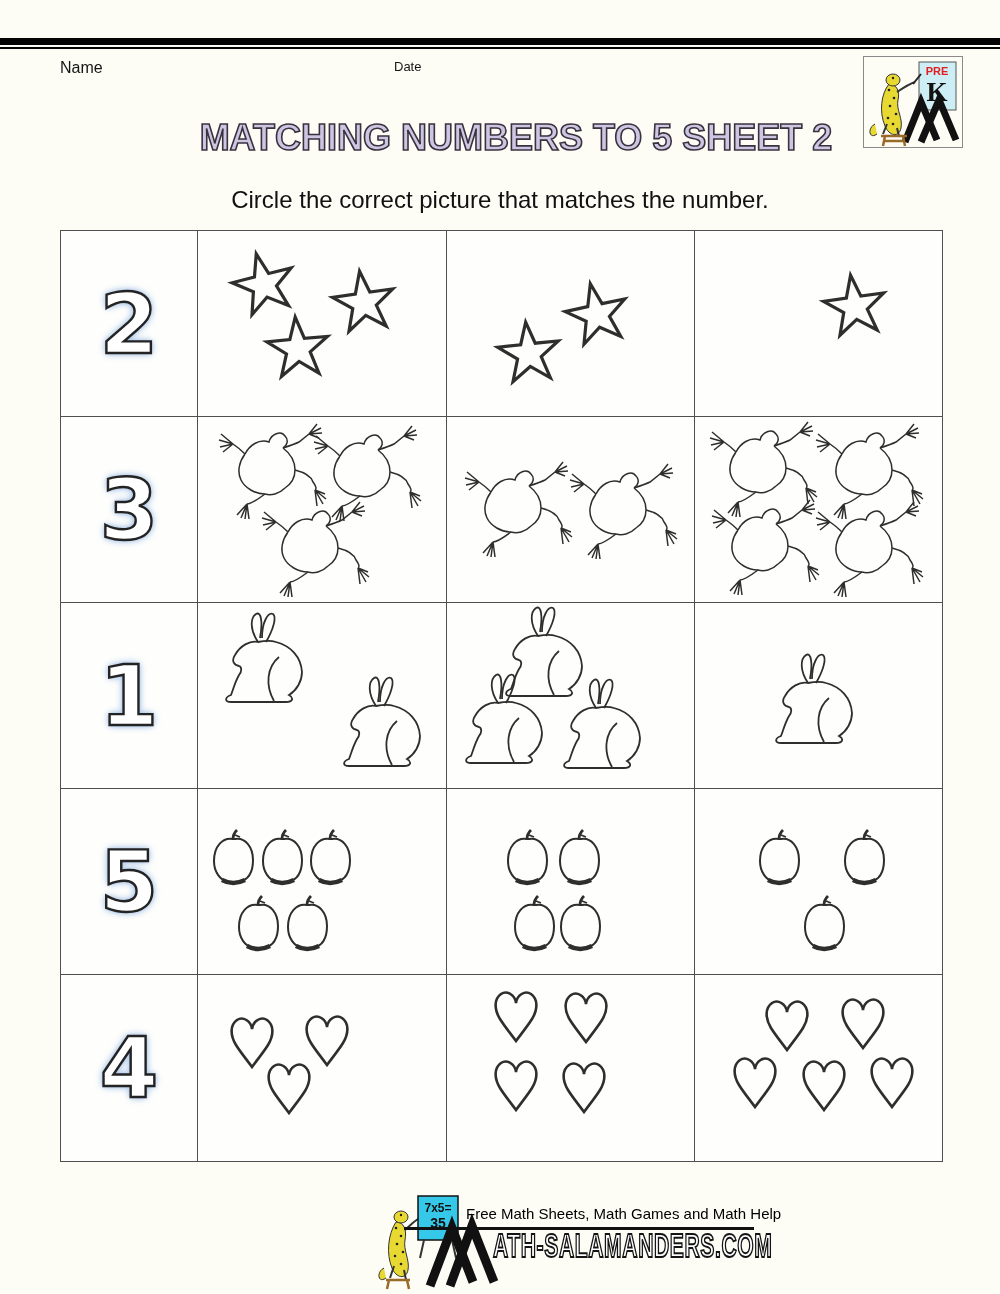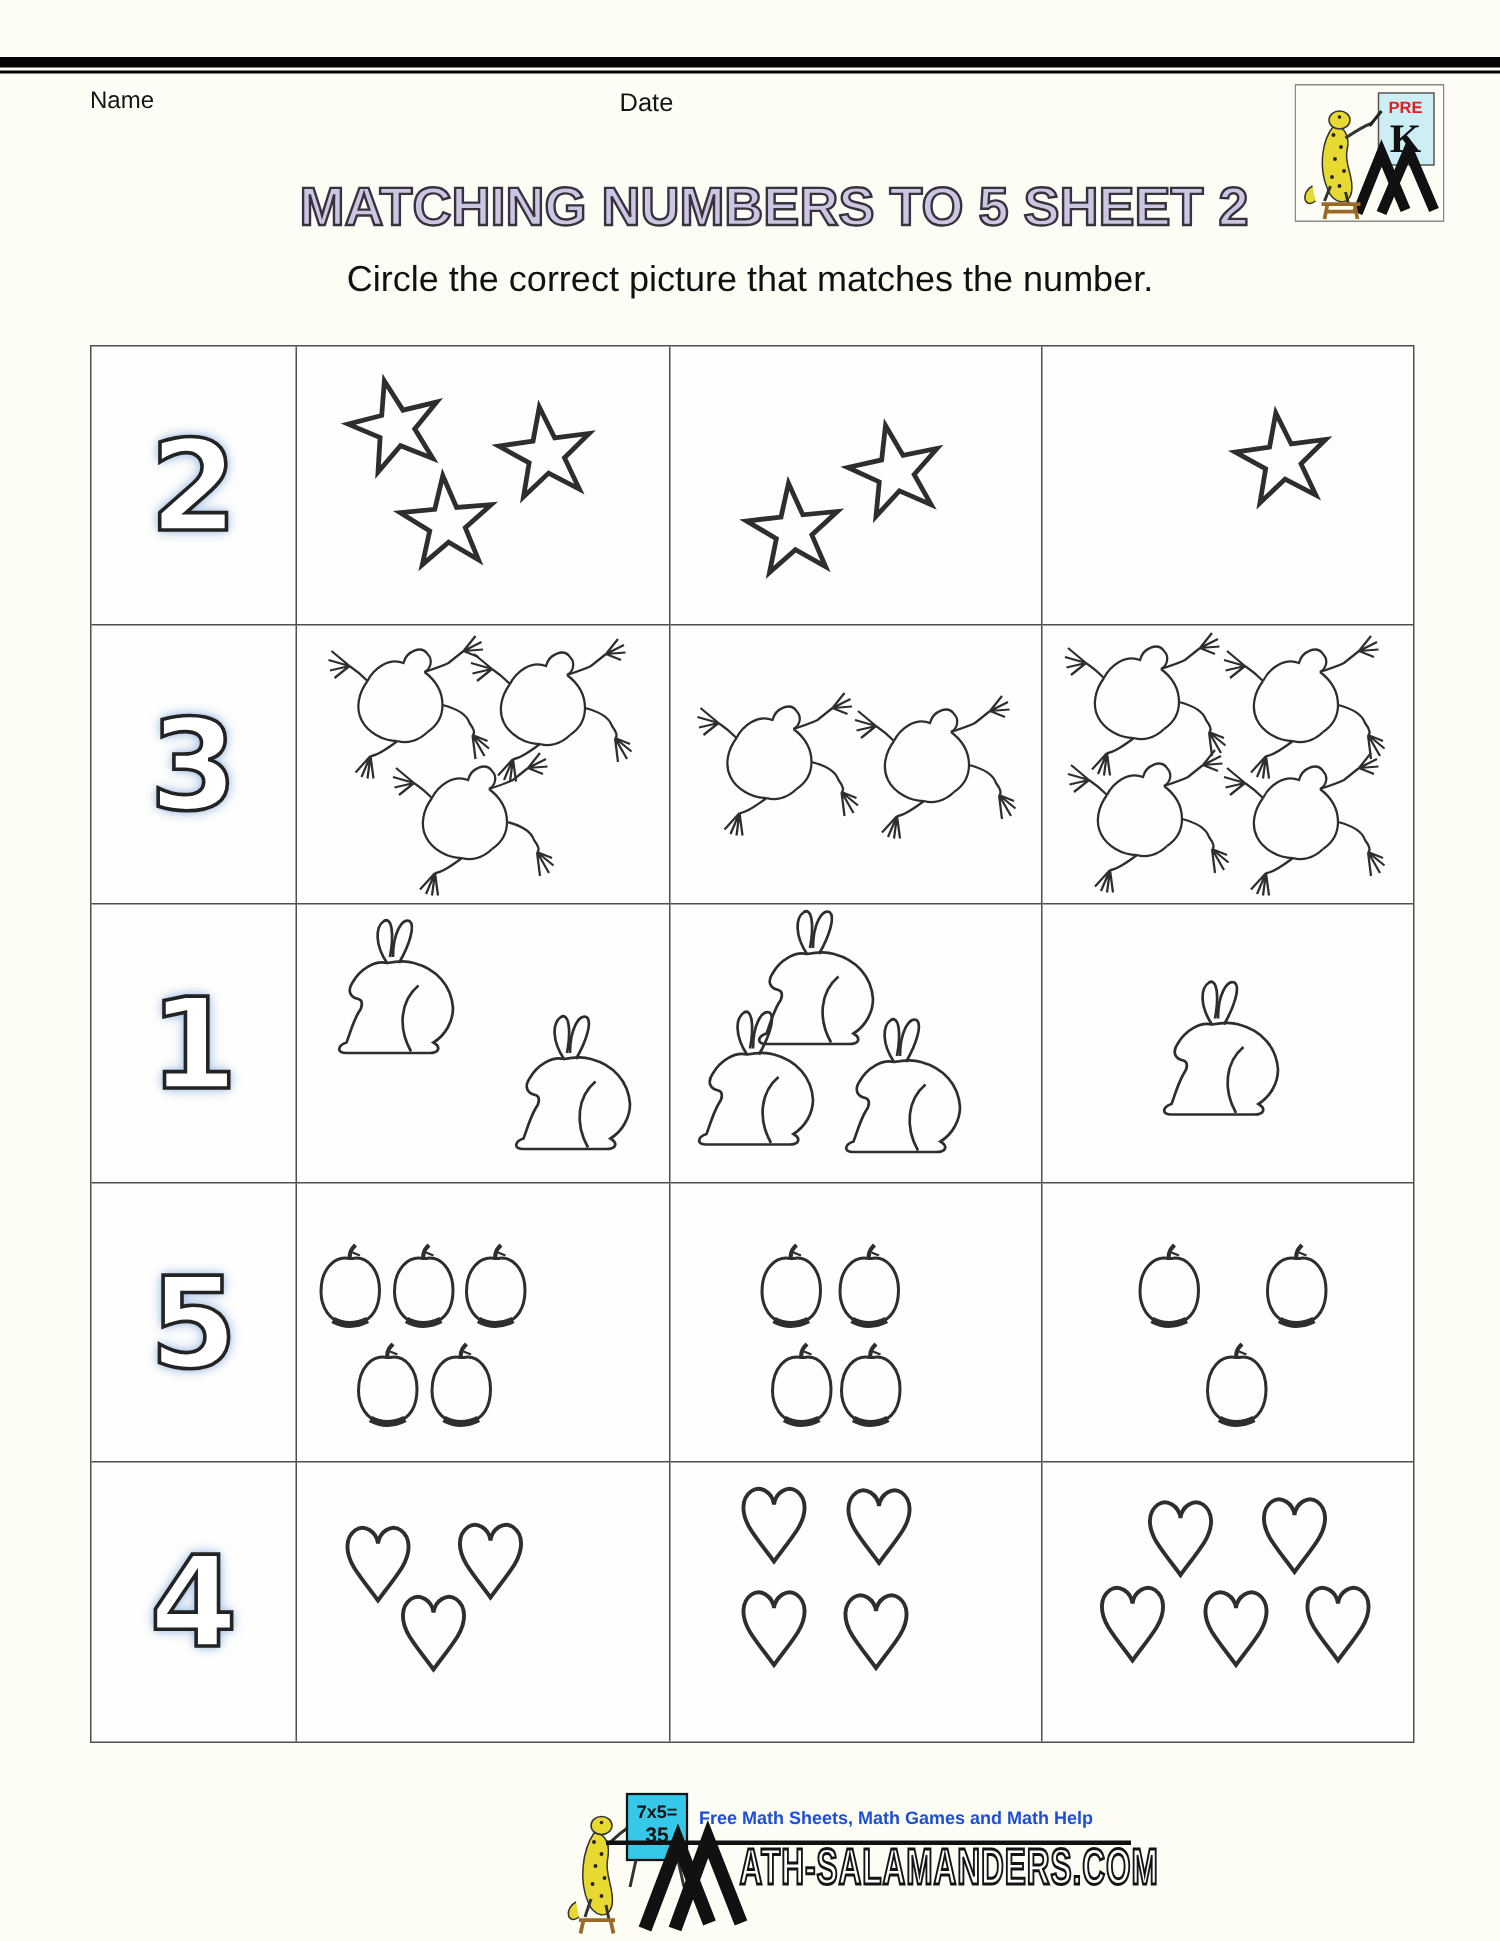--- a/index.html
+++ b/index.html
@@ -5,48 +5,48 @@
   html,body{margin:0;padding:0;}
   body{width:1000px;height:1294px;background:#fdfdf6;font-family:"Liberation Sans",sans-serif;position:relative;overflow:hidden;}
   .page{position:absolute;inset:0;}
 
   
   .toprule{position:absolute;left:0;right:0;top:38px;}
   .toprule .tr1{height:7px;background:#050505;}
   .toprule .tr2{height:2px;background:#050505;margin-top:2px;}
 
   .namelbl{position:absolute;left:60px;top:59px;font-size:16px;color:#151515;}
-  .datelbl{position:absolute;left:413px;top:59px;font-size:17px;color:#151515;}
+  .datelbl{position:absolute;left:394px;top:59px;font-size:13px;color:#151515;}
 
   .prek{position:absolute;left:863px;top:56px;width:92px;height:92px;}
 
   .title{position:absolute;left:0;width:1000px;top:101px;margin:16px;text-align:center;
          font-size:36px;font-weight:bold;letter-spacing:0px;color:#cdc6e2;
          -webkit-text-stroke:1.6px #38323f;}
-  .instr{position:absolute;left:0;width:1000px;top:173px;text-align:center;
+  .instr{position:absolute;left:0;width:1000px;top:186px;text-align:center;
          font-size:24px;color:#111;}
 
   
   .grid{position:absolute;left:60px;top:230px;display:grid;
         grid-template-columns:137px 249px 248px 247px;grid-auto-rows:186px;
         border:1px solid #4f4f4f;background:#fefefc;}
   .cell{box-sizing:border-box;border-right:1px solid #4f4f4f;border-bottom:1px solid #4f4f4f;
         display:flex;align-items:center;justify-content:center;overflow:hidden;}
   .cell.lastc{border-right:none;}
   .cell.lastr{border-bottom:none;}
   .numcell{font-family:"DejaVu Sans",sans-serif;font-size:84px;font-weight:bold;color:#ffffff;
            -webkit-text-stroke:2.4px #232323;
            text-shadow:0 0 7px #a9c4e8,0 0 4px #a9c4e8,0 0 10px #bdd2ee;}
   .optcell svg{display:block;}
   .spr{stroke:#2e2e2e;fill:none;}
 
   
   .footer{position:absolute;left:0;top:1192px;width:1000px;height:100px;margin-left:46px;}
   .flogo{position:absolute;left:328px;top:0px;}
-  .tagline{position:absolute;left:420px;top:13px;font-size:12px;font-weight:bold;color:#1d4ed8;}
+  .tagline{position:absolute;left:420px;top:13px;font-size:15px;font-weight:normal;color:#000000;}
   .frule{position:absolute;left:358px;top:35px;width:350px;height:3px;background:#111;}
   .wordmark{position:absolute;left:447px;top:34px;font-size:34px;font-weight:bold;color:#fff;
             -webkit-text-stroke:2px #141414;letter-spacing:1px;white-space:nowrap;
             transform:scaleX(0.62);transform-origin:left top;}
 </style>
 </head>
 <body>
 
 <svg width="0" height="0" style="position:absolute" aria-hidden="true">
   <defs>

